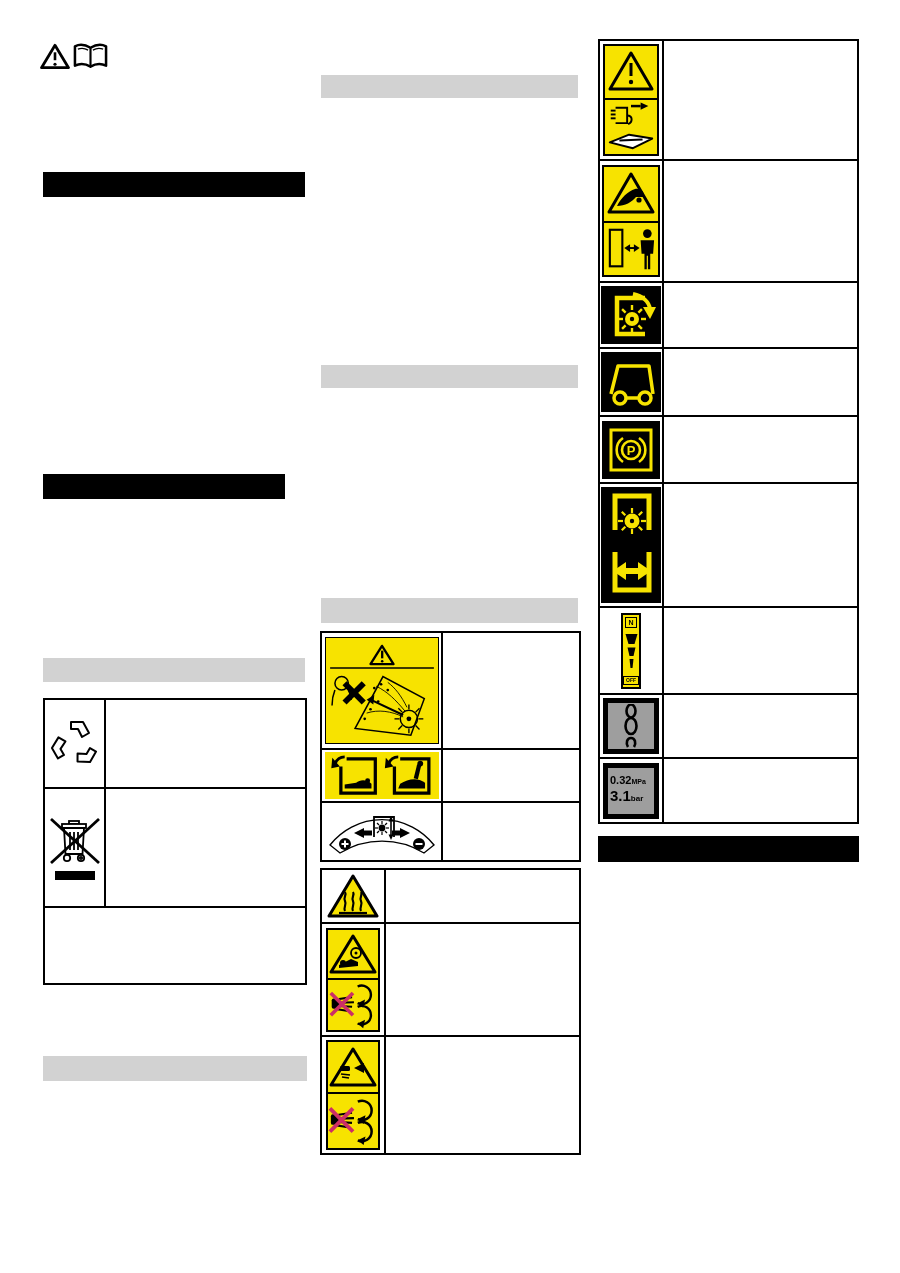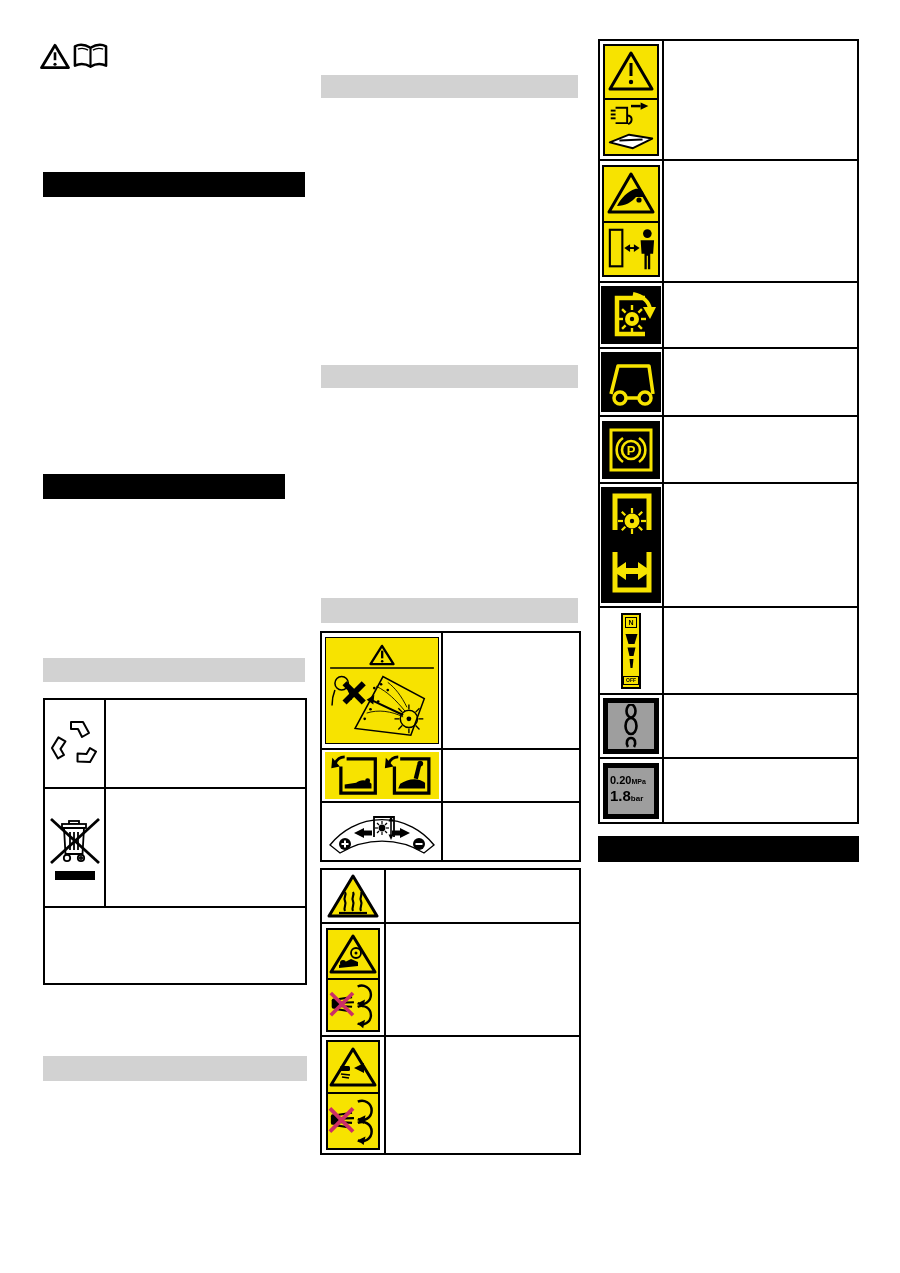--- a/index.html
+++ b/index.html
@@ -489,22 +489,22 @@
               <path d="M20 34 C16 34 14.5 39 17 43 M20 34 C24 34 25.5 39 23 43"></path>
             </g>
           </svg>
         </div>
       </div>
       <div class="ccell"></div>
     </div>
     <div class="trow" style="height:63px;">
       <div class="icell" style="width:62px;">
         <div class="graysq pressure">
-          <div class="l1"><span>0.20</span><span class="unit">MPa</span></div>
-          <div class="l2"><span>1.8</span><span class="unit">bar</span></div>
+          <div class="l1"><span>0.32</span><span class="unit">MPa</span></div>
+          <div class="l2"><span>3.1</span><span class="unit">bar</span></div>
         </div>
       </div>
       <div class="ccell"></div>
     </div>
   </div>
 
   <div class="bar-black" style="left:598px;top:836px;width:261px;height:26px;"></div>
 
 </div>
 

